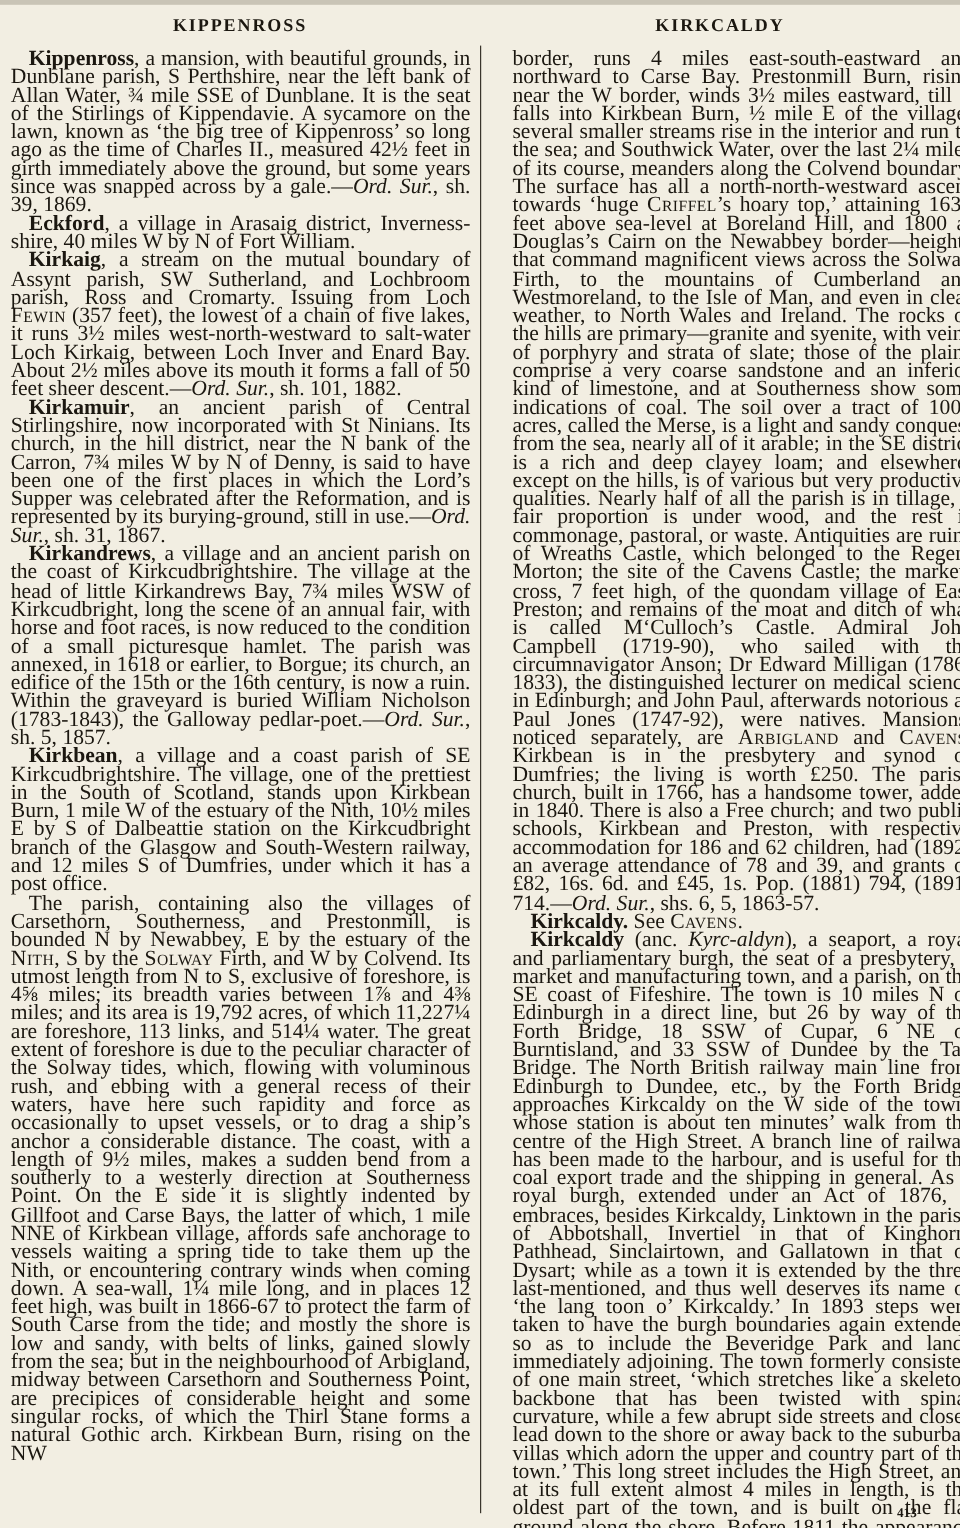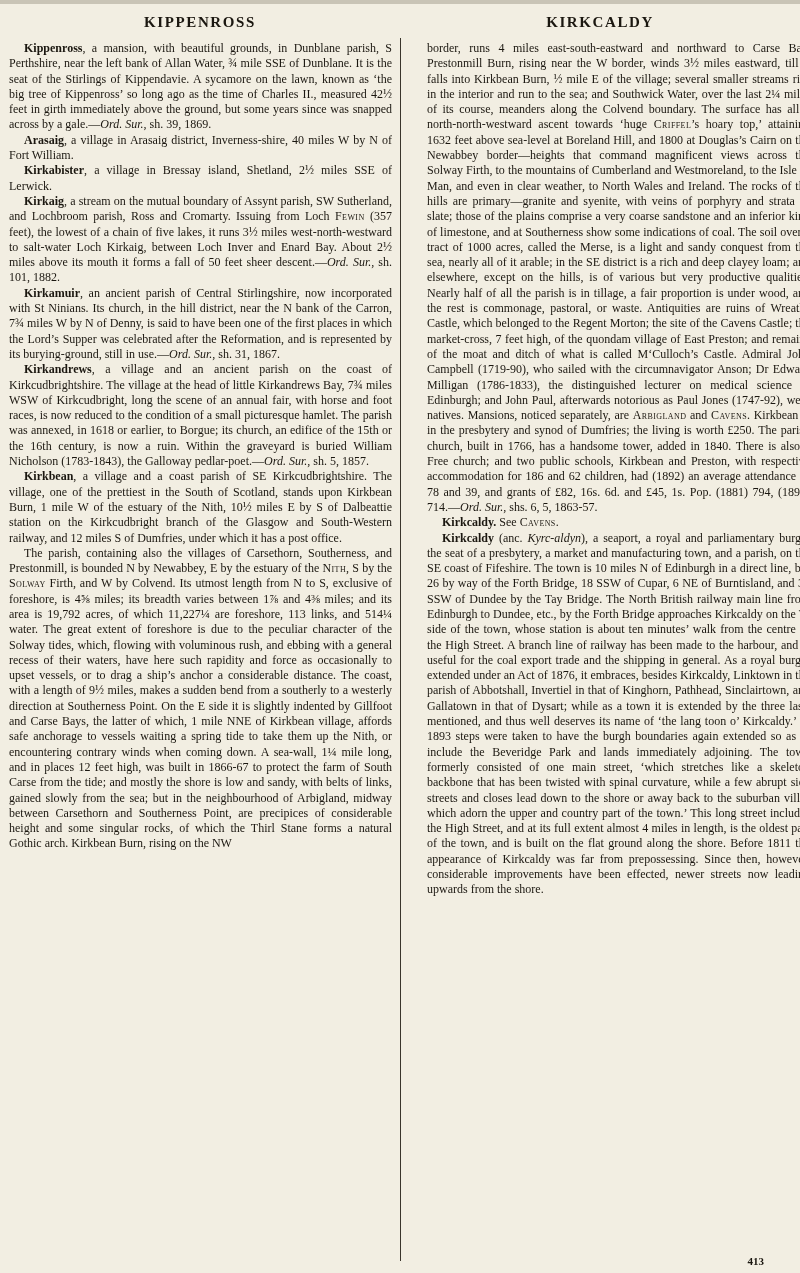--- a/index.html
+++ b/index.html
@@ -29,21 +29,21 @@
     position: absolute;
     left: 400px;
     top: 34px;
     bottom: 16px;
     width: 1px;
     background: #3a352c;
   }
   .col {
     position: absolute;
     top: 37px;
-    font-size: 12px;
+    font-size: 18px;
     line-height: 15.3px;
     text-align: justify;
   }
   .col.left  { left: 9px;   width: 383px; }
   .col.right { left: 427px; width: 383px; }
   p.para { margin: 0; text-indent: 15px; }
   p.para.noindent { text-indent: 0; }
   b.lead { font-weight: bold; }
   .sc { font-variant: small-caps; letter-spacing: 0.4px; }
   i { font-style: italic; }
@@ -59,22 +59,21 @@
 <body>
 
 <div class="page">
   <div class="running-heads">
     <div class="rh">KIPPENROSS</div>
     <div class="rh">KIRKCALDY</div>
   </div>
   <div class="divider"></div>
   <div class="col left">
       <p class="para"><b class="lead">Kippenross</b>, a mansion, with beautiful grounds, in Dunblane parish, S Perthshire, near the left bank of Allan Water, ¾ mile SSE of Dunblane. It is the seat of the Stirlings of Kippendavie. A sycamore on the lawn, known as ‘the big tree of Kippenross’ so long ago as the time of Charles II., measured 42½ feet in girth immediately above the ground, but some years since was snapped across by a gale.—<i>Ord. Sur.</i>, sh. 39, 1869.</p>
-      <p class="para"><b class="lead">Arasaig</b>, a village in Arasaig district, Inverness-shire, 40 miles W by N of Fort William.</p>
-      <p class="para"><b class="lead">Kirkabister</b>, a village in Bressay island, Shetland, 2½ miles SSE of Lerwick.</p>
+      <p class="para"><b class="lead">Eckford</b>, a village in Arasaig district, Inverness-shire, 40 miles W by N of Fort William.</p>
       <p class="para"><b class="lead">Kirkaig</b>, a stream on the mutual boundary of Assynt parish, SW Sutherland, and Lochbroom parish, Ross and Cromarty. Issuing from Loch <span class="sc">Fewin</span> (357 feet), the lowest of a chain of five lakes, it runs 3½ miles west-north-westward to salt-water Loch Kirkaig, between Loch Inver and Enard Bay. About 2½ miles above its mouth it forms a fall of 50 feet sheer descent.—<i>Ord. Sur.</i>, sh. 101, 1882.</p>
       <p class="para"><b class="lead">Kirkamuir</b>, an ancient parish of Central Stirlingshire, now incorporated with St Ninians. Its church, in the hill district, near the N bank of the Carron, 7¾ miles W by N of Denny, is said to have been one of the first places in which the Lord’s Supper was celebrated after the Reformation, and is represented by its burying-ground, still in use.—<i>Ord. Sur.</i>, sh. 31, 1867.</p>
       <p class="para"><b class="lead">Kirkandrews</b>, a village and an ancient parish on the coast of Kirkcudbrightshire. The village at the head of little Kirkandrews Bay, 7¾ miles WSW of Kirkcudbright, long the scene of an annual fair, with horse and foot races, is now reduced to the condition of a small picturesque hamlet. The parish was annexed, in 1618 or earlier, to Borgue; its church, an edifice of the 15th or the 16th century, is now a ruin. Within the graveyard is buried William Nicholson (1783-1843), the Galloway pedlar-poet.—<i>Ord. Sur.</i>, sh. 5, 1857.</p>
       <p class="para"><b class="lead">Kirkbean</b>, a village and a coast parish of SE Kirkcudbrightshire. The village, one of the prettiest in the South of Scotland, stands upon Kirkbean Burn, 1 mile W of the estuary of the Nith, 10½ miles E by S of Dalbeattie station on the Kirkcudbright branch of the Glasgow and South-Western railway, and 12 miles S of Dumfries, under which it has a post office.</p>
       <p class="para">The parish, containing also the villages of Carsethorn, Southerness, and Prestonmill, is bounded N by Newabbey, E by the estuary of the <span class="sc">Nith</span>, S by the <span class="sc">Solway</span> Firth, and W by Colvend. Its utmost length from N to S, exclusive of foreshore, is 4⅝ miles; its breadth varies between 1⅞ and 4⅜ miles; and its area is 19,792 acres, of which 11,227¼ are foreshore, 113 links, and 514¼ water. The great extent of foreshore is due to the peculiar character of the Solway tides, which, flowing with voluminous rush, and ebbing with a general recess of their waters, have here such rapidity and force as occasionally to upset vessels, or to drag a ship’s anchor a considerable distance. The coast, with a length of 9½ miles, makes a sudden bend from a southerly to a westerly direction at Southerness Point. On the E side it is slightly indented by Gillfoot and Carse Bays, the latter of which, 1 mile NNE of Kirkbean village, affords safe anchorage to vessels waiting a spring tide to take them up the Nith, or encountering contrary winds when coming down. A sea-wall, 1¼ mile long, and in places 12 feet high, was built in 1866-67 to protect the farm of South Carse from the tide; and mostly the shore is low and sandy, with belts of links, gained slowly from the sea; but in the neighbourhood of Arbigland, midway between Carsethorn and Southerness Point, are precipices of considerable height and some singular rocks, of which the Thirl Stane forms a natural Gothic arch. Kirkbean Burn, rising on the NW</p>
     </div>
   <div class="col right">
       <p class="para noindent">border, runs 4 miles east-south-eastward and northward to Carse Bay. Prestonmill Burn, rising near the W border, winds 3½ miles eastward, till it falls into Kirkbean Burn, ½ mile E of the village; several smaller streams rise in the interior and run to the sea; and Southwick Water, over the last 2¼ miles of its course, meanders along the Colvend boundary. The surface has all a north-north-westward ascent towards ‘huge <span class="sc">Criffel</span>’s hoary top,’ attaining 1632 feet above sea-level at Boreland Hill, and 1800 at Douglas’s Cairn on the Newabbey border—heights that command magnificent views across the Solway Firth, to the mountains of Cumberland and Westmoreland, to the Isle of Man, and even in clear weather, to North Wales and Ireland. The rocks of the hills are primary—granite and syenite, with veins of porphyry and strata of slate; those of the plains comprise a very coarse sandstone and an inferior kind of limestone, and at Southerness show some indications of coal. The soil over a tract of 1000 acres, called the Merse, is a light and sandy conquest from the sea, nearly all of it arable; in the SE district is a rich and deep clayey loam; and elsewhere, except on the hills, is of various but very productive qualities. Nearly half of all the parish is in tillage, a fair proportion is under wood, and the rest is commonage, pastoral, or waste. Antiquities are ruins of Wreaths Castle, which belonged to the Regent Morton; the site of the Cavens Castle; the market-cross, 7 feet high, of the quondam village of East Preston; and remains of the moat and ditch of what is called M‘Culloch’s Castle. Admiral John Campbell (1719-90), who sailed with the circumnavigator Anson; Dr Edward Milligan (1786-1833), the distinguished lecturer on medical science in Edinburgh; and John Paul, afterwards notorious as Paul Jones (1747-92), were natives. Mansions, noticed separately, are <span class="sc">Arbigland</span> and <span class="sc">Cavens</span>. Kirkbean is in the presbytery and synod of Dumfries; the living is worth £250. The parish church, built in 1766, has a handsome tower, added in 1840. There is also a Free church; and two public schools, Kirkbean and Preston, with respective accommodation for 186 and 62 children, had (1892) an average attendance of 78 and 39, and grants of £82, 16s. 6d. and £45, 1s. Pop. (1881) 794, (1891) 714.—<i>Ord. Sur.</i>, shs. 6, 5, 1863-57.</p>
       <p class="para"><b class="lead">Kirkcaldy.</b> See <span class="sc">Cavens</span>.</p>
       <p class="para"><b class="lead">Kirkcaldy</b> (anc. <i>Kyrc-aldyn</i>), a seaport, a royal and parliamentary burgh, the seat of a presbytery, a market and manufacturing town, and a parish, on the SE coast of Fifeshire. The town is 10 miles N of Edinburgh in a direct line, but 26 by way of the Forth Bridge, 18 SSW of Cupar, 6 NE of Burntisland, and 33 SSW of Dundee by the Tay Bridge. The North British railway main line from Edinburgh to Dundee, etc., by the Forth Bridge approaches Kirkcaldy on the W side of the town, whose station is about ten minutes’ walk from the centre of the High Street. A branch line of railway has been made to the harbour, and is useful for the coal export trade and the shipping in general. As a royal burgh, extended under an Act of 1876, it embraces, besides Kirkcaldy, Linktown in the parish of Abbotshall, Invertiel in that of Kinghorn, Pathhead, Sinclairtown, and Gallatown in that of Dysart; while as a town it is extended by the three last-mentioned, and thus well deserves its name of ‘the lang toon o’ Kirkcaldy.’ In 1893 steps were taken to have the burgh boundaries again extended so as to include the Beveridge Park and lands immediately adjoining. The town formerly consisted of one main street, ‘which stretches like a skeleton backbone that has been twisted with spinal curvature, while a few abrupt side streets and closes lead down to the shore or away back to the suburban villas which adorn the upper and country part of the town.’ This long street includes the High Street, and at its full extent almost 4 miles in length, is the oldest part of the town, and is built on the flat ground along the shore. Before 1811 the appearance of Kirkcaldy was far from prepossessing. Since then, however, considerable improvements have been effected, newer streets now leading upwards from the shore.</p>

